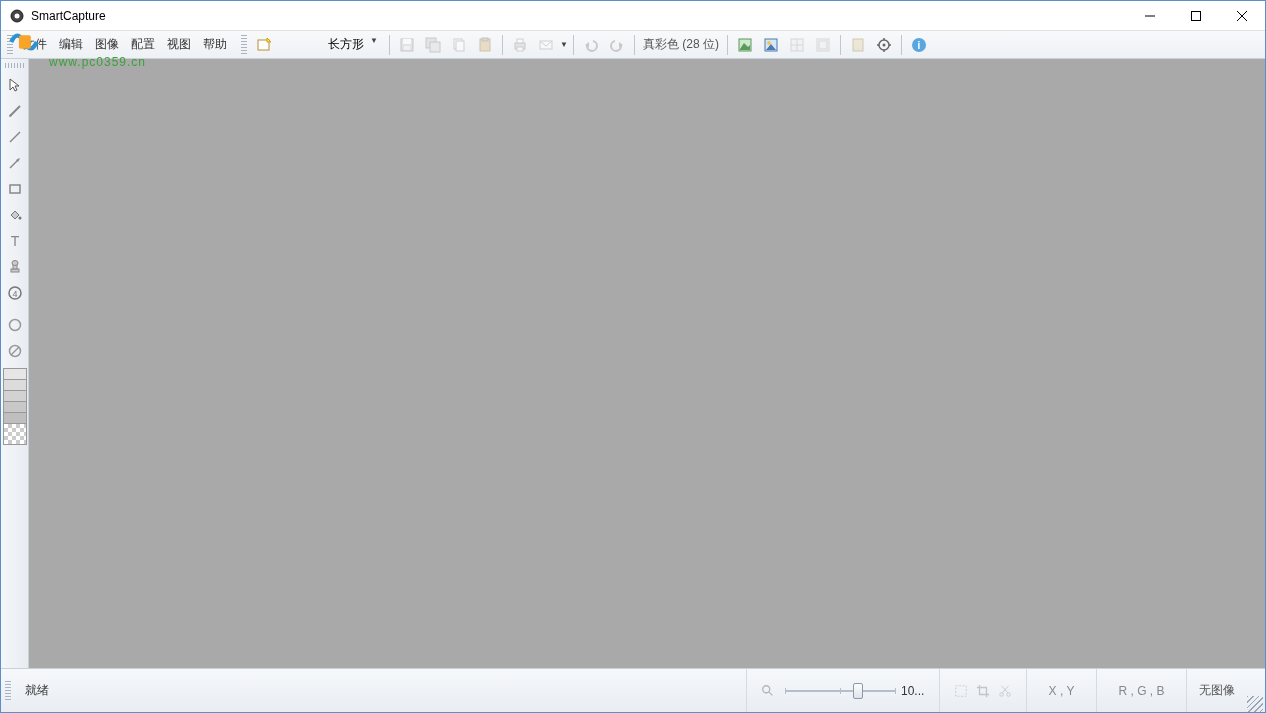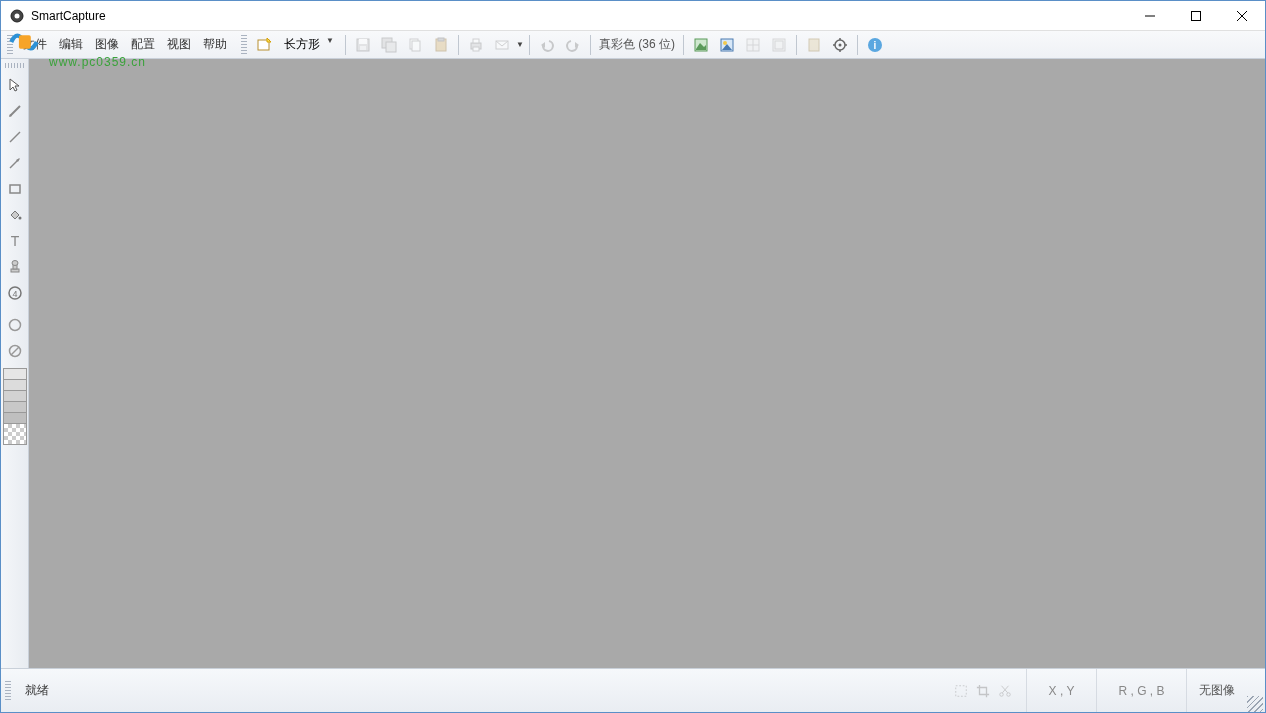--- a/index.html
+++ b/index.html
@@ -20,21 +20,21 @@
 .menubar { display: flex; align-items: center; padding-left: 6px; }
 .menubar .grip { width: 6px; height: 20px; margin-right: 4px; background: repeating-linear-gradient(to bottom, #aab3c0 0 1px, transparent 1px 3px); }
 .menubar .menu-item { font-size: 12px; color: #333; padding: 4px 6px; cursor: pointer; }
 
 .toolbar { display: flex; align-items: center; margin-left: 8px; gap: 0; }
 .toolbar .grip { width: 6px; height: 20px; margin-right: 4px; background: repeating-linear-gradient(to bottom, #aab3c0 0 1px, transparent 1px 3px); }
 .toolbar .tb-btn { width: 26px; height: 24px; display: flex; align-items: center; justify-content: center; cursor: pointer; border: 1px solid transparent; border-radius: 2px; }
 .toolbar .tb-btn.disabled { opacity: 0.4; cursor: default; }
 .toolbar .tb-sep { width: 1px; height: 20px; background: #c0c7d0; margin: 0 4px; }
 .toolbar .tb-text { font-size: 12px; color: #555; padding: 0 4px; }
-.toolbar .tb-dropdown { display: flex; align-items: flex-start; padding: 2px 6px; cursor: pointer; border: 1px solid transparent; border-radius: 2px; font-size: 12px; }
+.toolbar .tb-dropdown { display: flex; align-items: flex-start; padding: 2px 6px; cursor: pointer; border: 1px solid transparent; border-radius: 2px; font-size: 12px; margin-left: 44px; }
 .toolbar .tb-dropdown .arrow { margin-left: 6px; font-size: 8px; color: #444; }
 .toolbar .small-arrow { width: 10px; font-size: 8px; color: #444; display: flex; align-items: center; justify-content: center; cursor: pointer; }
 .toolbar svg { width: 16px; height: 16px; }
 
 
 .watermark { position: absolute; left: 6px; top: -6px; pointer-events: none; z-index: 10; }
 .watermark .wm-main { font-size: 30px; font-weight: bold; color: #2d91d6; font-style: italic; text-shadow: 1px 1px 0 #fff; letter-spacing: 1px; }
 .watermark .wm-logo { display: inline-block; width: 34px; height: 34px; vertical-align: middle; margin-right: -4px; }
 .watermark .wm-sub { font-size: 12px; color: #3aa23a; margin-left: 42px; margin-top: -4px; letter-spacing: 1px; }
 
@@ -185,21 +185,21 @@
           </svg>
         </div>
       <div class="tb-btn disabled">
           <svg viewBox="0 0 16 16">
             <path d="M6 4 A5 5 0 1 0 12 8" fill="none" stroke="#888" stroke-width="2"></path>
             <polygon points="14,8 10,5 10,11" fill="#888"></polygon>
           </svg>
         </div>
       <div class="tb-sep"></div>
 
-      <span class="tb-text">真彩色 (36 位)</span>
+      <span class="tb-text">真彩色 (28 位)</span>
       <div class="tb-sep"></div>
 
       <div class="tb-btn">
           <svg viewBox="0 0 16 16">
             <rect x="2" y="2" width="12" height="12" fill="#cfe8cf" stroke="#5a9a5a"></rect>
             <polygon points="3,12 7,6 11,10 13,8 13,13 3,13" fill="#5a9a5a"></polygon>
           </svg>
         </div>
       <div class="tb-btn">
           <svg viewBox="0 0 16 16">
@@ -326,20 +326,37 @@
     </div>
 
     <div class="canvas-area"></div>
   </div>
 
   <div class="statusbar">
     <div class="sb-grip"></div>
     <div class="sb-cell noborder">就绪</div>
     <div class="spacer"></div>
 
+    <div class="sb-cell" style="border-left:1px solid #d6dbe2">
+      <span class="sb-icon">
+          <svg viewBox="0 0 16 16">
+            <circle cx="6" cy="6" r="4" fill="none" stroke="#777" stroke-width="1.5"></circle>
+            <line x1="9" y1="9" x2="13" y2="13" stroke="#777" stroke-width="1.5"></line>
+          </svg>
+        </span>
+      <div class="zoom-slider">
+        <div class="track">
+            <div class="tick" style="left:0"></div>
+            <div class="tick" style="left:50%"></div>
+            <div class="tick" style="left:100%"></div>
+          </div>
+        <div class="thumb"></div>
+      </div>
+      <span style="min-width:28px">10...</span>
+    </div>
 
     <div class="sb-cell">
       <span class="sb-icon">
           <svg viewBox="0 0 16 16">
             <rect x="2" y="2" width="12" height="12" fill="none" stroke="#999" stroke-dasharray="2 2"></rect>
           </svg>
         </span>
       <span class="sb-icon">
           <svg viewBox="0 0 16 16">
             <path d="M4 1v11h11M1 4h11v11" fill="none" stroke="#999" stroke-width="1.5"></path>

